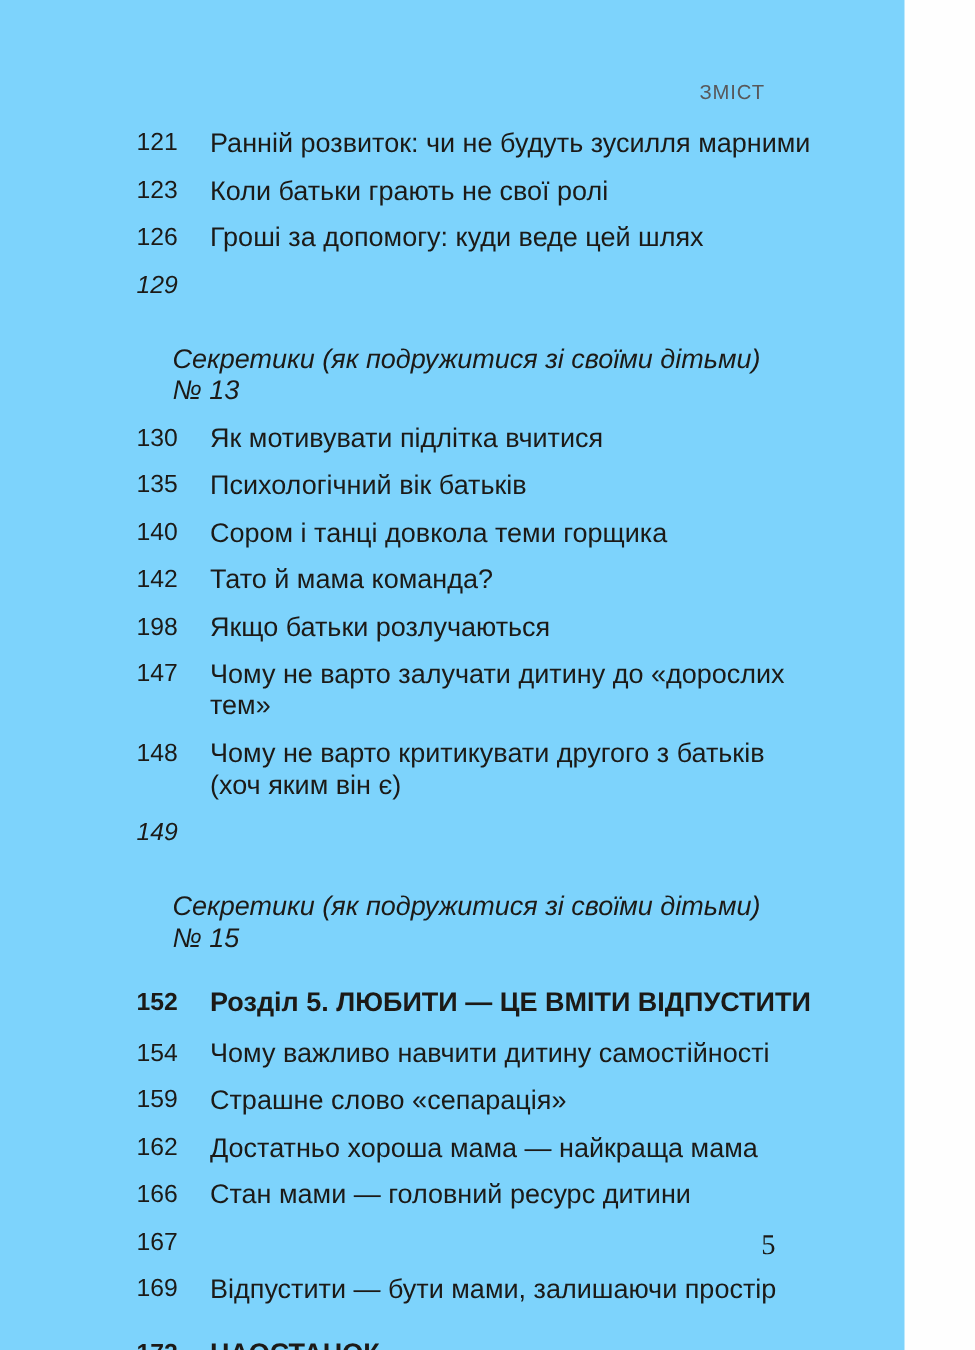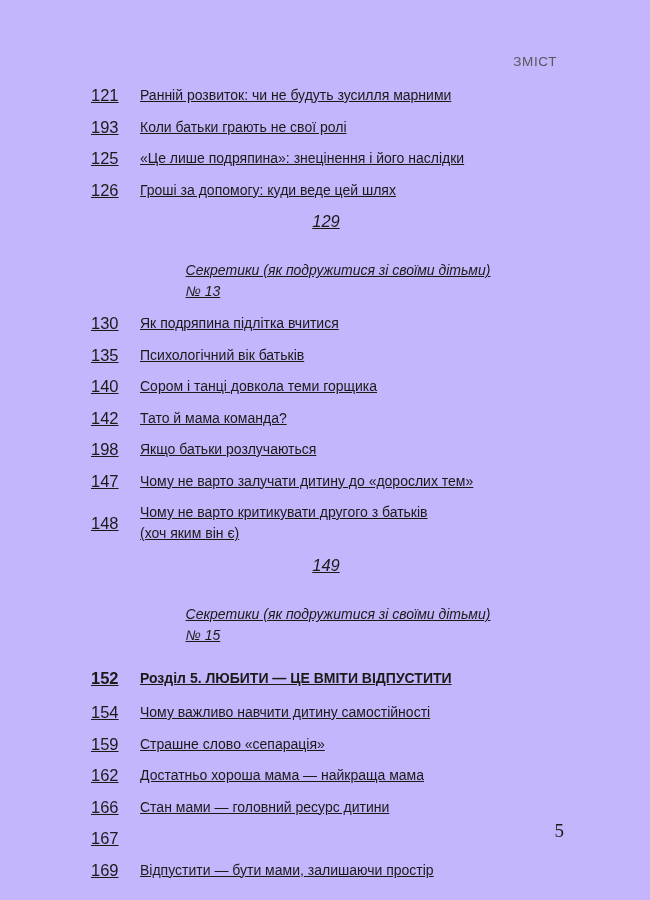--- a/index.html
+++ b/index.html
@@ -10,24 +10,24 @@
     width: 650px;
     height: 900px;
     background: #fefefe;
     font-family: "Liberation Sans", sans-serif;
     -webkit-font-smoothing: antialiased;
     overflow: hidden;
   }
 
   .page {
     position: relative;
-    width: 650px;
+    width: 603px;
     height: 900px;
     box-sizing: border-box;
-    background: #c4b5fd;
+    background: #7dd3fc;
   }
 
   
   .running-head {
     position: absolute;
     top: 54px;
     right: 93px;
     font-size: 13.5px;
     letter-spacing: 0.6px;
     color: #58585a;
@@ -39,38 +39,37 @@
   
   .toc {
     position: absolute;
     top: 85px;
     left: 91px;
     width: 470px;
   }
 
   .toc-entry {
     display: flex;
-    align-items: center;
+    align-items: flex-start;
     margin-bottom: 10.5px;
     color: #1c1a17;
-    text-decoration: underline;
   }
 
   .toc-entry .page-no {
     flex: 0 0 49px;
     font-size: 16.5px;
     line-height: 21px;
     color: #1c1a17;
     text-align: left;
     white-space: nowrap;
   }
 
   .toc-entry .title {
     flex: 1 1 auto;
-    font-size: 14px;
+    font-size: 18px;
     line-height: 21px;
     color: #1c1a17;
   }
 
   .toc-entry .title .line2 {
     display: block;
   }
 
   
   .toc-entry.kind-section .page-no,
@@ -125,38 +124,34 @@
 <div class="page">
 
   <div class="running-head">ЗМІСТ</div>
 
   <div class="toc" id="toc-list">
       <div class="toc-entry kind-section">
         <div class="page-no">121</div>
         <div class="title"><span>Ранній розвиток: чи не будуть зусилля марними</span></div>
       </div>
       <div class="toc-entry kind-section">
-        <div class="page-no">193</div>
+        <div class="page-no">123</div>
         <div class="title"><span>Коли батьки грають не свої ролі</span></div>
-      </div>
-      <div class="toc-entry kind-section">
-        <div class="page-no">125</div>
-        <div class="title"><span>«Це лише подряпина»: знецінення і його наслідки</span></div>
       </div>
       <div class="toc-entry kind-section">
         <div class="page-no">126</div>
         <div class="title"><span>Гроші за допомогу: куди веде цей шлях</span></div>
       </div>
       <div class="toc-entry kind-italic multiline">
         <div class="page-no">129</div>
         <div class="title"><span>Секретики (як подружитися зі своїми дітьми)</span><span class="line2">№ 13</span></div>
       </div>
       <div class="toc-entry kind-section">
         <div class="page-no">130</div>
-        <div class="title"><span>Як подряпина підлітка вчитися</span></div>
+        <div class="title"><span>Як мотивувати підлітка вчитися</span></div>
       </div>
       <div class="toc-entry kind-section">
         <div class="page-no">135</div>
         <div class="title"><span>Психологічний вік батьків</span></div>
       </div>
       <div class="toc-entry kind-section">
         <div class="page-no">140</div>
         <div class="title"><span>Сором і танці довкола теми горщика</span></div>
       </div>
       <div class="toc-entry kind-section">

